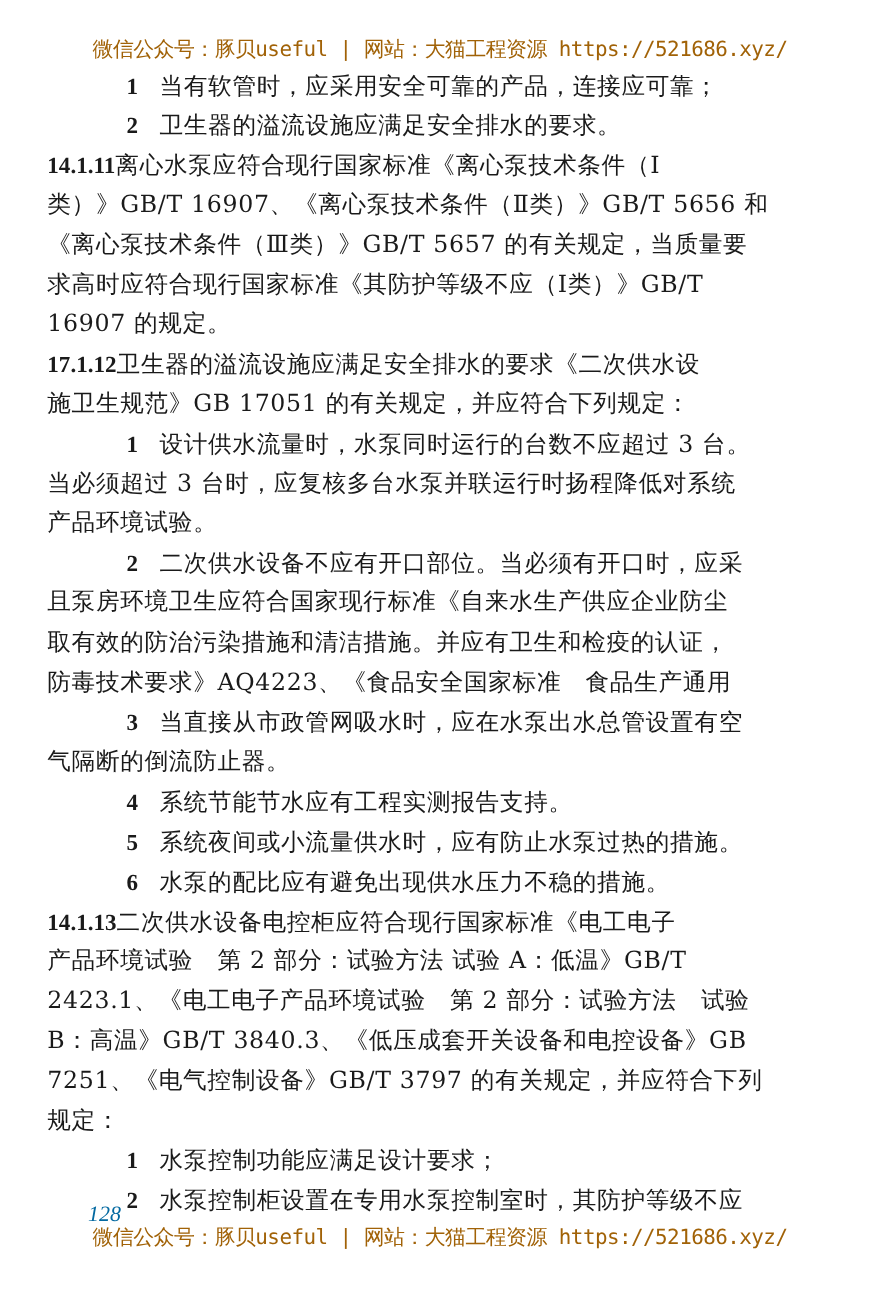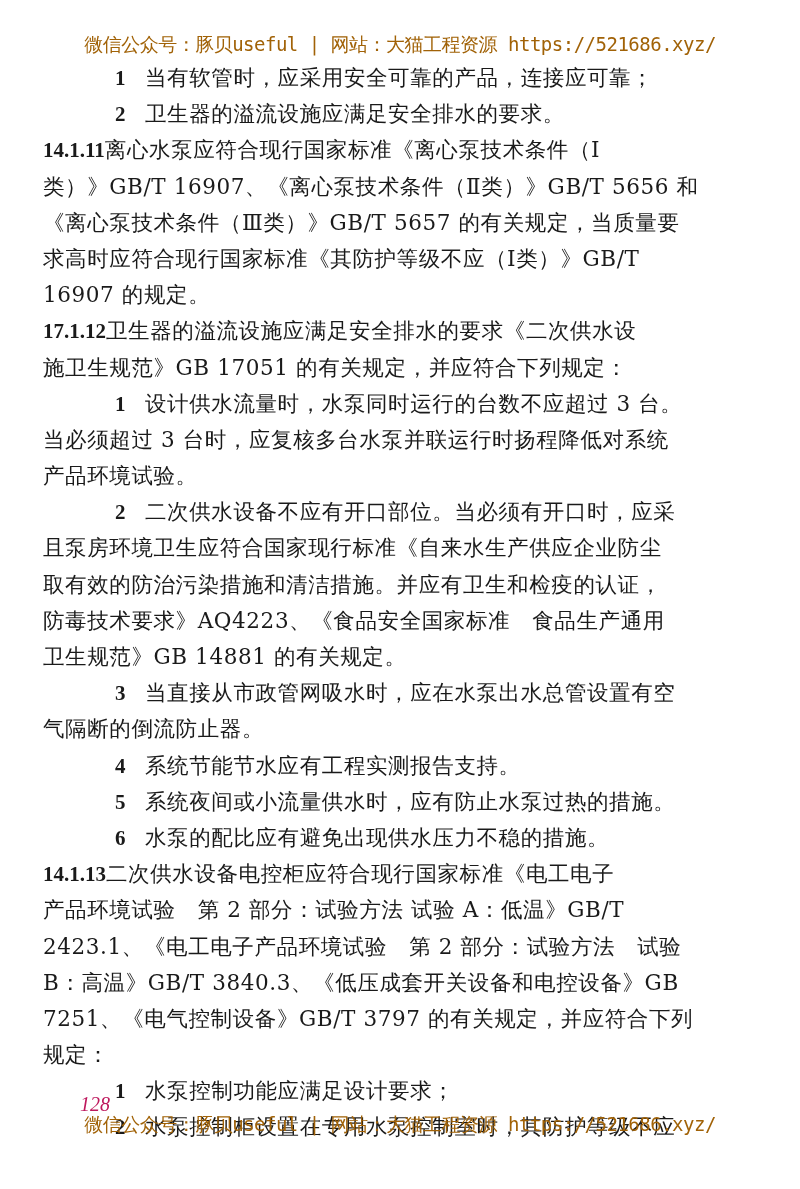--- a/index.html
+++ b/index.html
@@ -10,21 +10,21 @@
                font-size:19px; color:#a16207; white-space:nowrap; letter-spacing:-0.5px; }
   .wm-top { top:32px; }
   .wm-bottom { top:1112px; }
   .page { position:absolute; left:43px; top:60px; width:670px; }
   .line { height:36.2px; line-height:36.2px; font-size:21.5px; white-space:nowrap; overflow:visible; }
   .indent { padding-left:72px; }
   .num { font-weight:bold; font-family:"Liberation Serif","DejaVu Serif",serif; display:inline-block; width:30px; font-size:21px; }
   .clause { font-weight:bold; font-family:"Liberation Serif","DejaVu Serif",serif; font-size:21px; }
   .text { letter-spacing:0.6px; }
   .page-number { position:absolute; left:80px; top:1093px; font-style:italic;
-                 font-family:"Liberation Serif","DejaVu Serif",serif; font-size:20px; color:#be185d; }
+                 font-family:"Liberation Serif","DejaVu Serif",serif; font-size:20px; color:#0369a1; }
 </style>
 </head>
 <body>
 
 <div class="watermark wm-top">微信公众号：豚贝useful | 网站：大猫工程资源 https://521686.xyz/</div>
 
 <div class="page" id="page">
     <div class="line indent"><span class="num">1</span><span class="text">当有软管时，应采用安全可靠的产品，连接应可靠；</span></div>
     <div class="line indent"><span class="num">2</span><span class="text">卫生器的溢流设施应满足安全排水的要求。</span></div>
     <div class="line"><span class="clause">14.1.11</span><span class="text">离心水泵应符合现行国家标准《离心泵技术条件（Ⅰ</span></div>
@@ -34,21 +34,20 @@
     <div class="line"><span class="text">16907 的规定。</span></div>
     <div class="line"><span class="clause">17.1.12</span><span class="text">卫生器的溢流设施应满足安全排水的要求《二次供水设</span></div>
     <div class="line"><span class="text">施卫生规范》GB 17051 的有关规定，并应符合下列规定：</span></div>
     <div class="line indent"><span class="num">1</span><span class="text">设计供水流量时，水泵同时运行的台数不应超过 3 台。</span></div>
     <div class="line"><span class="text">当必须超过 3 台时，应复核多台水泵并联运行时扬程降低对系统</span></div>
     <div class="line"><span class="text">产品环境试验。</span></div>
     <div class="line indent"><span class="num">2</span><span class="text">二次供水设备不应有开口部位。当必须有开口时，应采</span></div>
     <div class="line"><span class="text">且泵房环境卫生应符合国家现行标准《自来水生产供应企业防尘</span></div>
     <div class="line"><span class="text">取有效的防治污染措施和清洁措施。并应有卫生和检疫的认证，</span></div>
     <div class="line"><span class="text">防毒技术要求》AQ4223、《食品安全国家标准　食品生产通用</span></div>
-    <div class="line"><span class="text">卫生规范》GB 14881 的有关规定。</span></div>
     <div class="line indent"><span class="num">3</span><span class="text">当直接从市政管网吸水时，应在水泵出水总管设置有空</span></div>
     <div class="line"><span class="text">气隔断的倒流防止器。</span></div>
     <div class="line indent"><span class="num">4</span><span class="text">系统节能节水应有工程实测报告支持。</span></div>
     <div class="line indent"><span class="num">5</span><span class="text">系统夜间或小流量供水时，应有防止水泵过热的措施。</span></div>
     <div class="line indent"><span class="num">6</span><span class="text">水泵的配比应有避免出现供水压力不稳的措施。</span></div>
     <div class="line"><span class="clause">14.1.13</span><span class="text">二次供水设备电控柜应符合现行国家标准《电工电子</span></div>
     <div class="line"><span class="text">产品环境试验　第 2 部分：试验方法 试验 A：低温》GB/T</span></div>
     <div class="line"><span class="text">2423.1、《电工电子产品环境试验　第 2 部分：试验方法　试验</span></div>
     <div class="line"><span class="text">B：高温》GB/T 3840.3、《低压成套开关设备和电控设备》GB</span></div>
     <div class="line"><span class="text">7251、《电气控制设备》GB/T 3797 的有关规定，并应符合下列</span></div>

